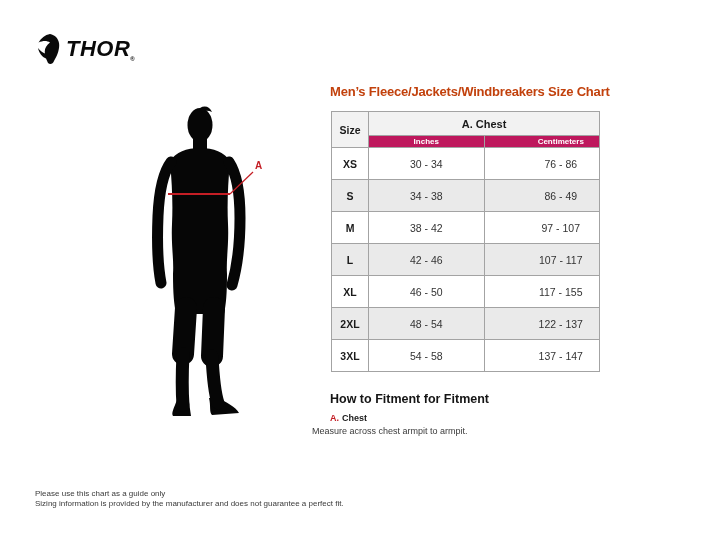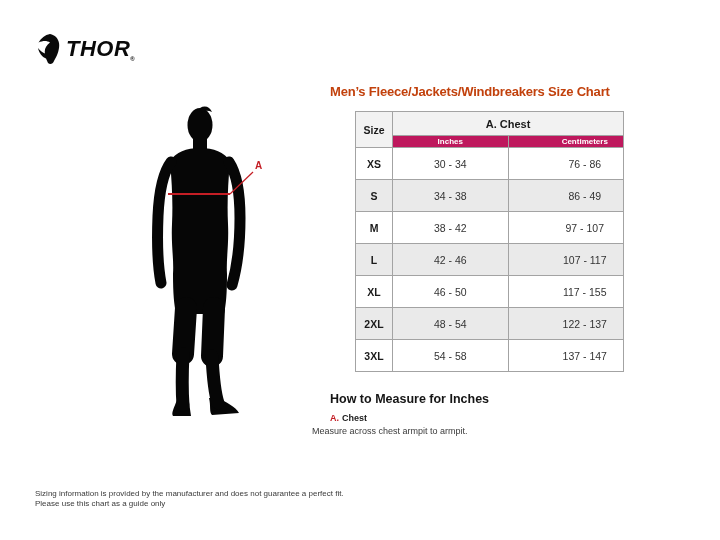--- a/index.html
+++ b/index.html
@@ -32,21 +32,21 @@
     font-size: 10px; font-weight: bold; color: #c41e25;
   }
 
   
   .chart-title {
     position: absolute; left: 330px; top: 84px;
     font-size: 13px; font-weight: bold; letter-spacing: -0.2px; color: #c2410c;
   }
 
   .size-table-wrap { position: absolute; left: 331px; top: 111px; }
-  table.size-table { border-collapse: collapse; width: 269px; table-layout: fixed; margin-left: 24px; }
+  table.size-table { border-collapse: collapse; width: 269px; table-layout: fixed; }
   table.size-table td {
     border: 1px solid #a3a3a3;
     text-align: center; vertical-align: middle;
   }
   td.size-head {
     width: 37px; background: #f2f2f2;
     font-weight: bold; font-size: 10.5px;
   }
   td.group-head {
     height: 24px; background: #f2f2f2;
@@ -175,22 +175,22 @@
       </tr>
       <tr class="data-row">
         <td class="size-cell">3XL</td>
         <td class="col-in">54 - 58</td>
         <td class="col-cm">137 - 147</td>
       </tr>
     </tbody>
   </table>
 </div>
 
-<div class="measure-heading">How to Measure for Inches</div>
+<div class="measure-heading">How to Fitment for Fitment</div>
 <div class="measure-label">
   <span class="red">A.</span><span>Chest</span>
 </div>
 <div class="measure-desc">Measure across chest armpit to armpit.</div>
 
 <div class="footer">
+  <div>Please use this chart as a guide only</div>
   <div>Sizing information is provided by the manufacturer and does not guarantee a perfect fit.</div>
-  <div>Please use this chart as a guide only</div>
 </div>
 
 </body></html>

